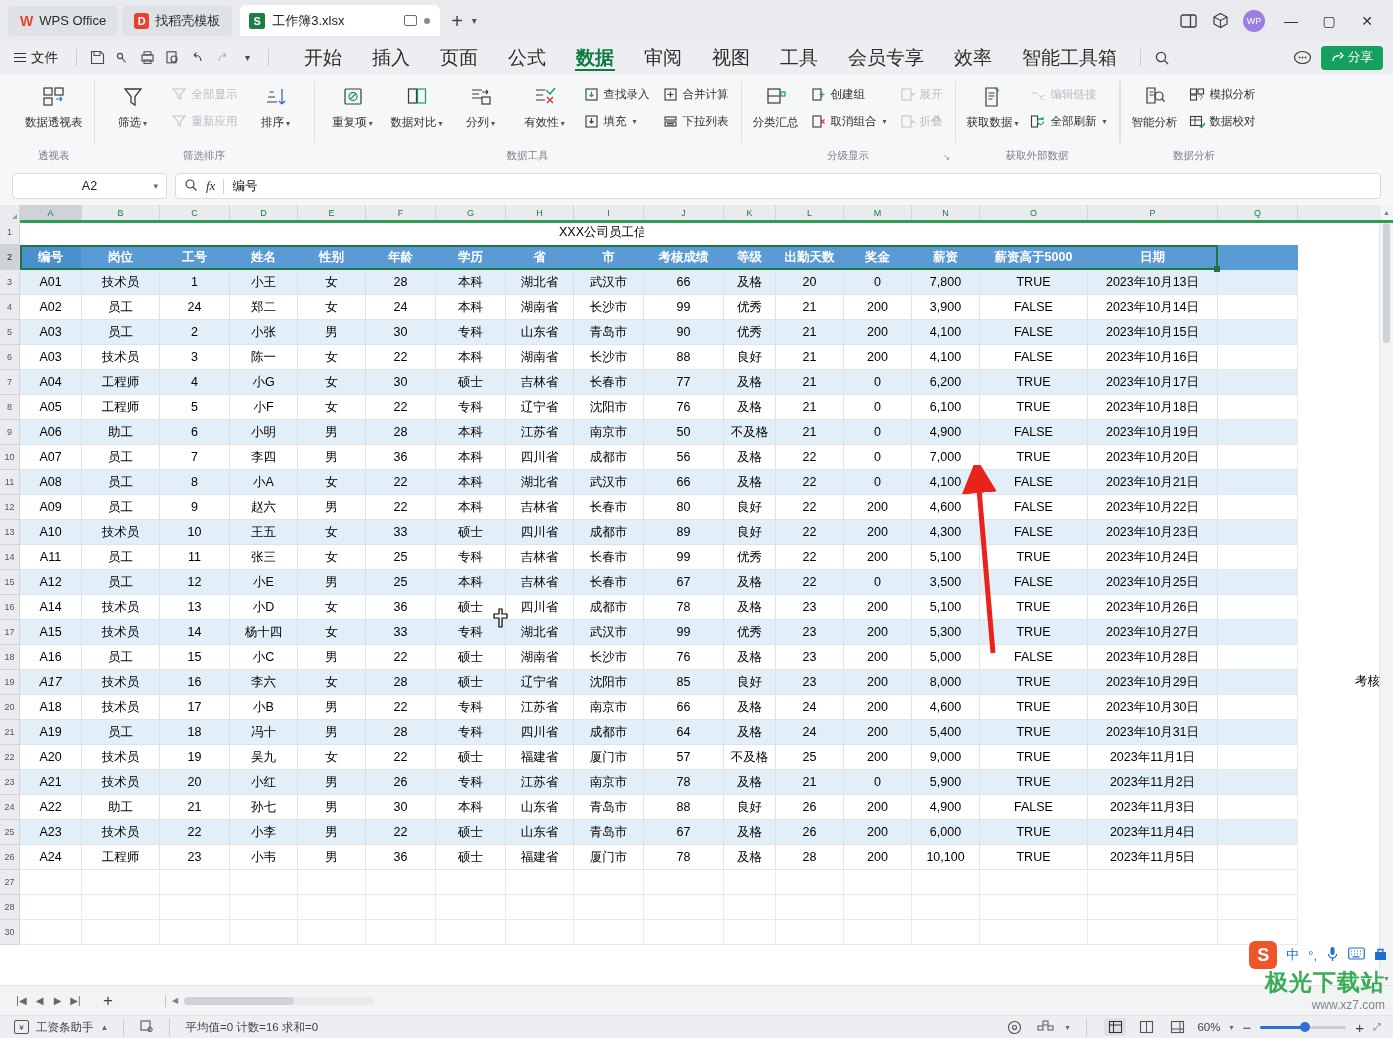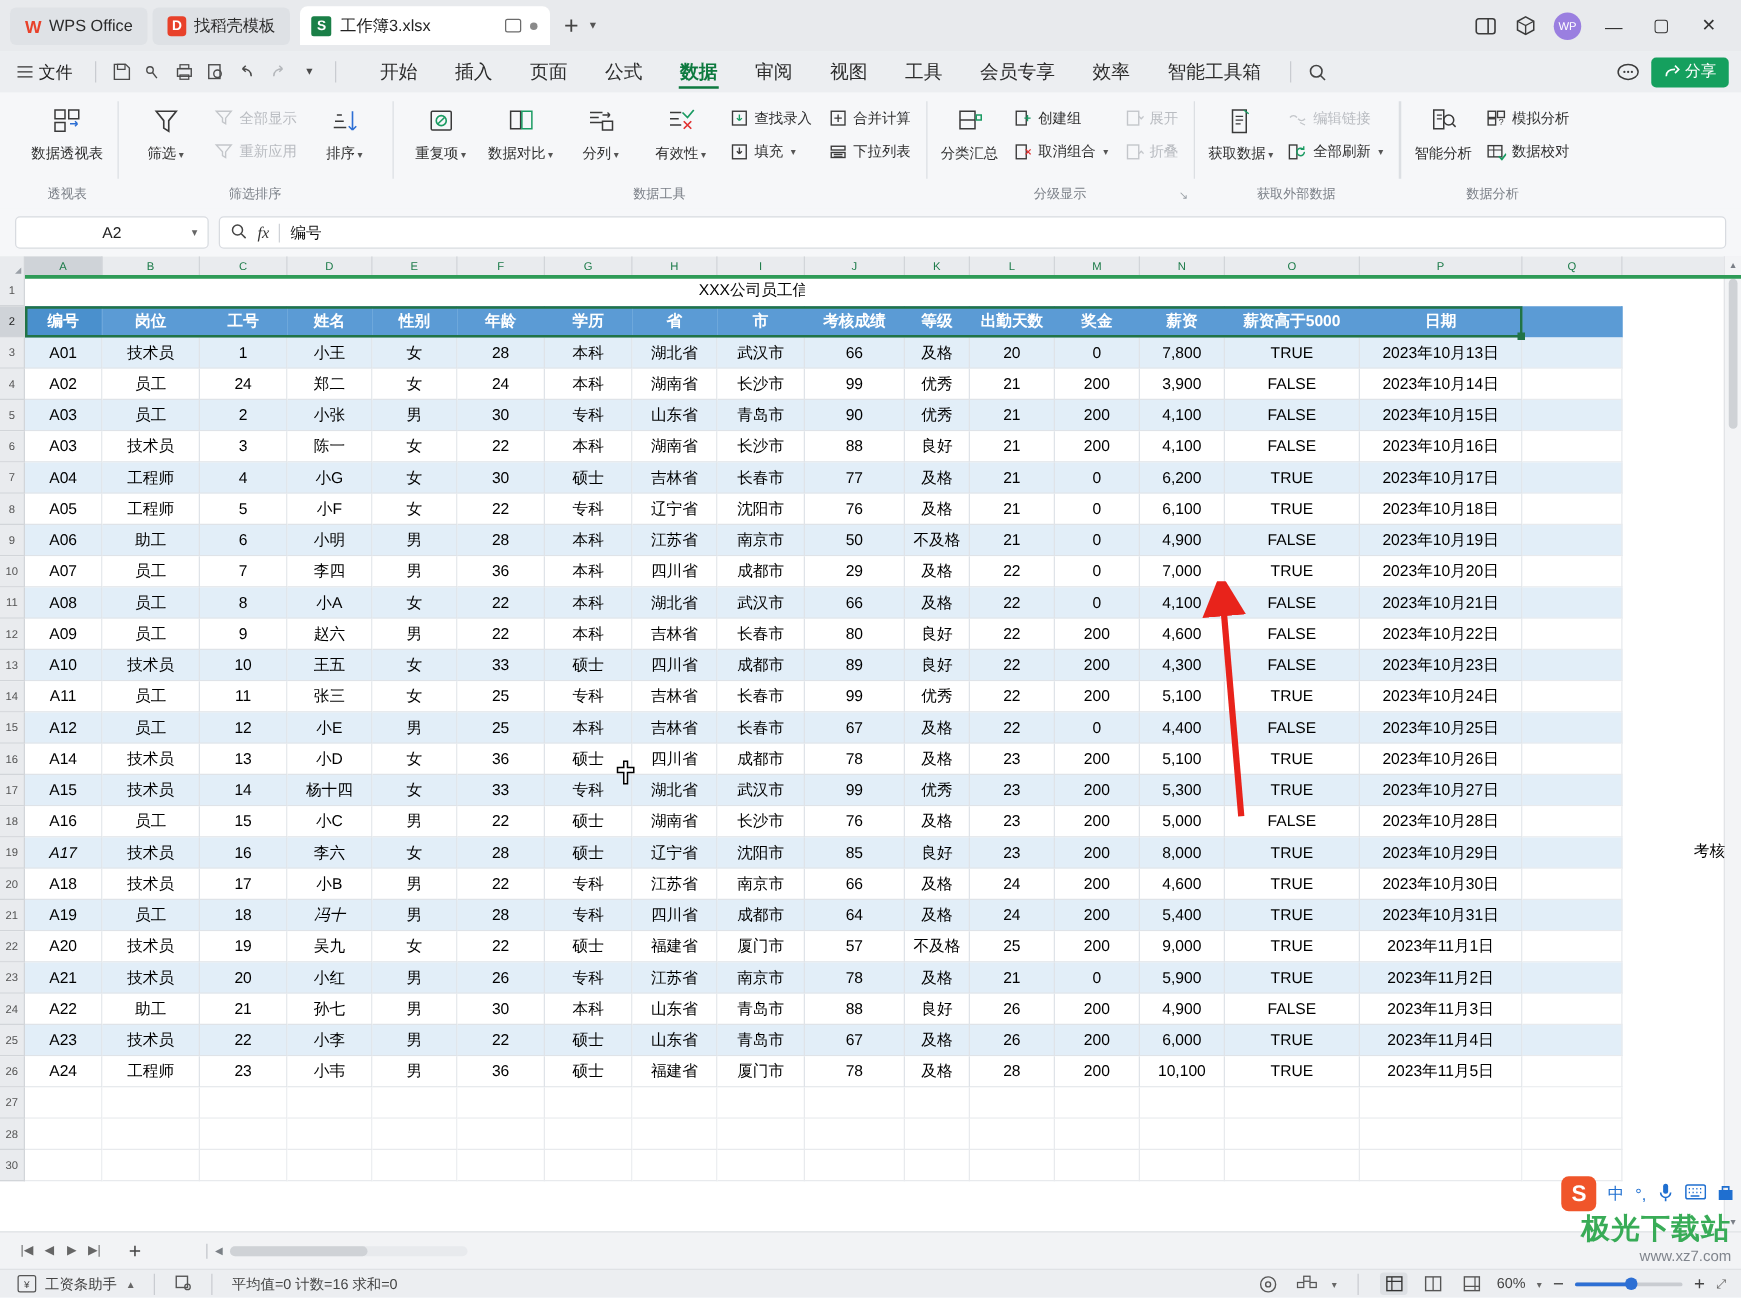--- a/index.html
+++ b/index.html
@@ -52,21 +52,21 @@
 
   
   .menubar{height:33px;background:#eceef1;display:flex;align-items:center;position:relative;padding-left:14px;}
   .filebtn{display:flex;align-items:center;gap:5px;font-size:13.5px;color:#222;padding-right:10px;}
   .hamb{display:flex;flex-direction:column;gap:2.5px;}
   .hamb i{display:block;width:12px;height:1.4px;background:#333;}
   .sep-v{width:1px;height:17px;background:#c9ccd1;margin:0 8px;}
   .qicon{width:25px;height:25px;display:flex;align-items:center;justify-content:center;color:#4a4a4a;}
   .qicon.dim{color:#b4b7bb;}
   .tabs{display:flex;align-items:center;margin-left:12px;}
-  .tab{font-size:15px;color:#2c2c2c;padding:0 15px;height:31px;display:flex;align-items:center;position:relative;}
+  .tab{font-size:19px;color:#2c2c2c;padding:0 15px;height:31px;display:flex;align-items:center;position:relative;}
   .tab.active{color:#0d7a3f;font-weight:bold;}
   .tab.active:after{content:"";position:absolute;left:14px;right:14px;bottom:2px;height:2px;background:#0d7a3f;}
   .mright{position:absolute;right:10px;top:0;height:33px;display:flex;align-items:center;gap:6px;}
   .sharebtn{background:#15a05e;color:#fff;font-size:12.5px;border-radius:4px;height:24px;
             display:flex;align-items:center;gap:4px;padding:0 10px;}
 
   
   .ribbon{height:93px;background:#f6f7f9;position:relative;display:flex;align-items:flex-start;
           padding-left:14px;padding-top:3px;}
   .rgroup{display:flex;flex-direction:column;height:86px;position:relative;padding:0 7px;}
@@ -825,21 +825,21 @@
           <div class="rh">10</div>
           <div class="cell " style="width: 62px;">A07</div>
           <div class="cell " style="width: 78px;">员工</div>
           <div class="cell " style="width: 70px;">7</div>
           <div class="cell " style="width: 68px;">李四</div>
           <div class="cell " style="width: 68px;">男</div>
           <div class="cell " style="width: 70px;">36</div>
           <div class="cell " style="width: 70px;">本科</div>
           <div class="cell " style="width: 68px;">四川省</div>
           <div class="cell " style="width: 70px;">成都市</div>
-          <div class="cell " style="width: 80px;">29</div>
+          <div class="cell " style="width: 80px;">56</div>
           <div class="cell " style="width: 52px;">及格</div>
           <div class="cell " style="width: 68px;">22</div>
           <div class="cell " style="width: 68px;">0</div>
           <div class="cell " style="width: 68px;">7,000</div>
           <div class="cell " style="width: 108px;">TRUE</div>
           <div class="cell " style="width: 130px;">2023年10月20日</div>
           <div class="cell empty" style="width: 80px;"></div>
         </div>
         <div class="row band">
           <div class="rh">11</div>
@@ -929,21 +929,21 @@
           <div class="cell " style="width: 68px;">小E</div>
           <div class="cell " style="width: 68px;">男</div>
           <div class="cell " style="width: 70px;">25</div>
           <div class="cell " style="width: 70px;">本科</div>
           <div class="cell " style="width: 68px;">吉林省</div>
           <div class="cell " style="width: 70px;">长春市</div>
           <div class="cell " style="width: 80px;">67</div>
           <div class="cell " style="width: 52px;">及格</div>
           <div class="cell " style="width: 68px;">22</div>
           <div class="cell " style="width: 68px;">0</div>
-          <div class="cell " style="width: 68px;">4,400</div>
+          <div class="cell " style="width: 68px;">3,500</div>
           <div class="cell " style="width: 108px;">FALSE</div>
           <div class="cell " style="width: 130px;">2023年10月25日</div>
           <div class="cell empty" style="width: 80px;"></div>
         </div>
         <div class="row plain">
           <div class="rh">16</div>
           <div class="cell " style="width: 62px;">A14</div>
           <div class="cell " style="width: 78px;">技术员</div>
           <div class="cell " style="width: 70px;">13</div>
           <div class="cell " style="width: 68px;">小D</div>
@@ -1039,21 +1039,21 @@
           <div class="cell " style="width: 68px;">4,600</div>
           <div class="cell " style="width: 108px;">TRUE</div>
           <div class="cell " style="width: 130px;">2023年10月30日</div>
           <div class="cell empty" style="width: 80px;"></div>
         </div>
         <div class="row band">
           <div class="rh">21</div>
           <div class="cell " style="width: 62px;">A19</div>
           <div class="cell " style="width: 78px;">员工</div>
           <div class="cell " style="width: 70px;">18</div>
-          <div class="cell " style="width: 68px; font-style: italic;">冯十</div>
+          <div class="cell " style="width: 68px;">冯十</div>
           <div class="cell " style="width: 68px;">男</div>
           <div class="cell " style="width: 70px;">28</div>
           <div class="cell " style="width: 70px;">专科</div>
           <div class="cell " style="width: 68px;">四川省</div>
           <div class="cell " style="width: 70px;">成都市</div>
           <div class="cell " style="width: 80px;">64</div>
           <div class="cell " style="width: 52px;">及格</div>
           <div class="cell " style="width: 68px;">24</div>
           <div class="cell " style="width: 68px;">200</div>
           <div class="cell " style="width: 68px;">5,400</div>

